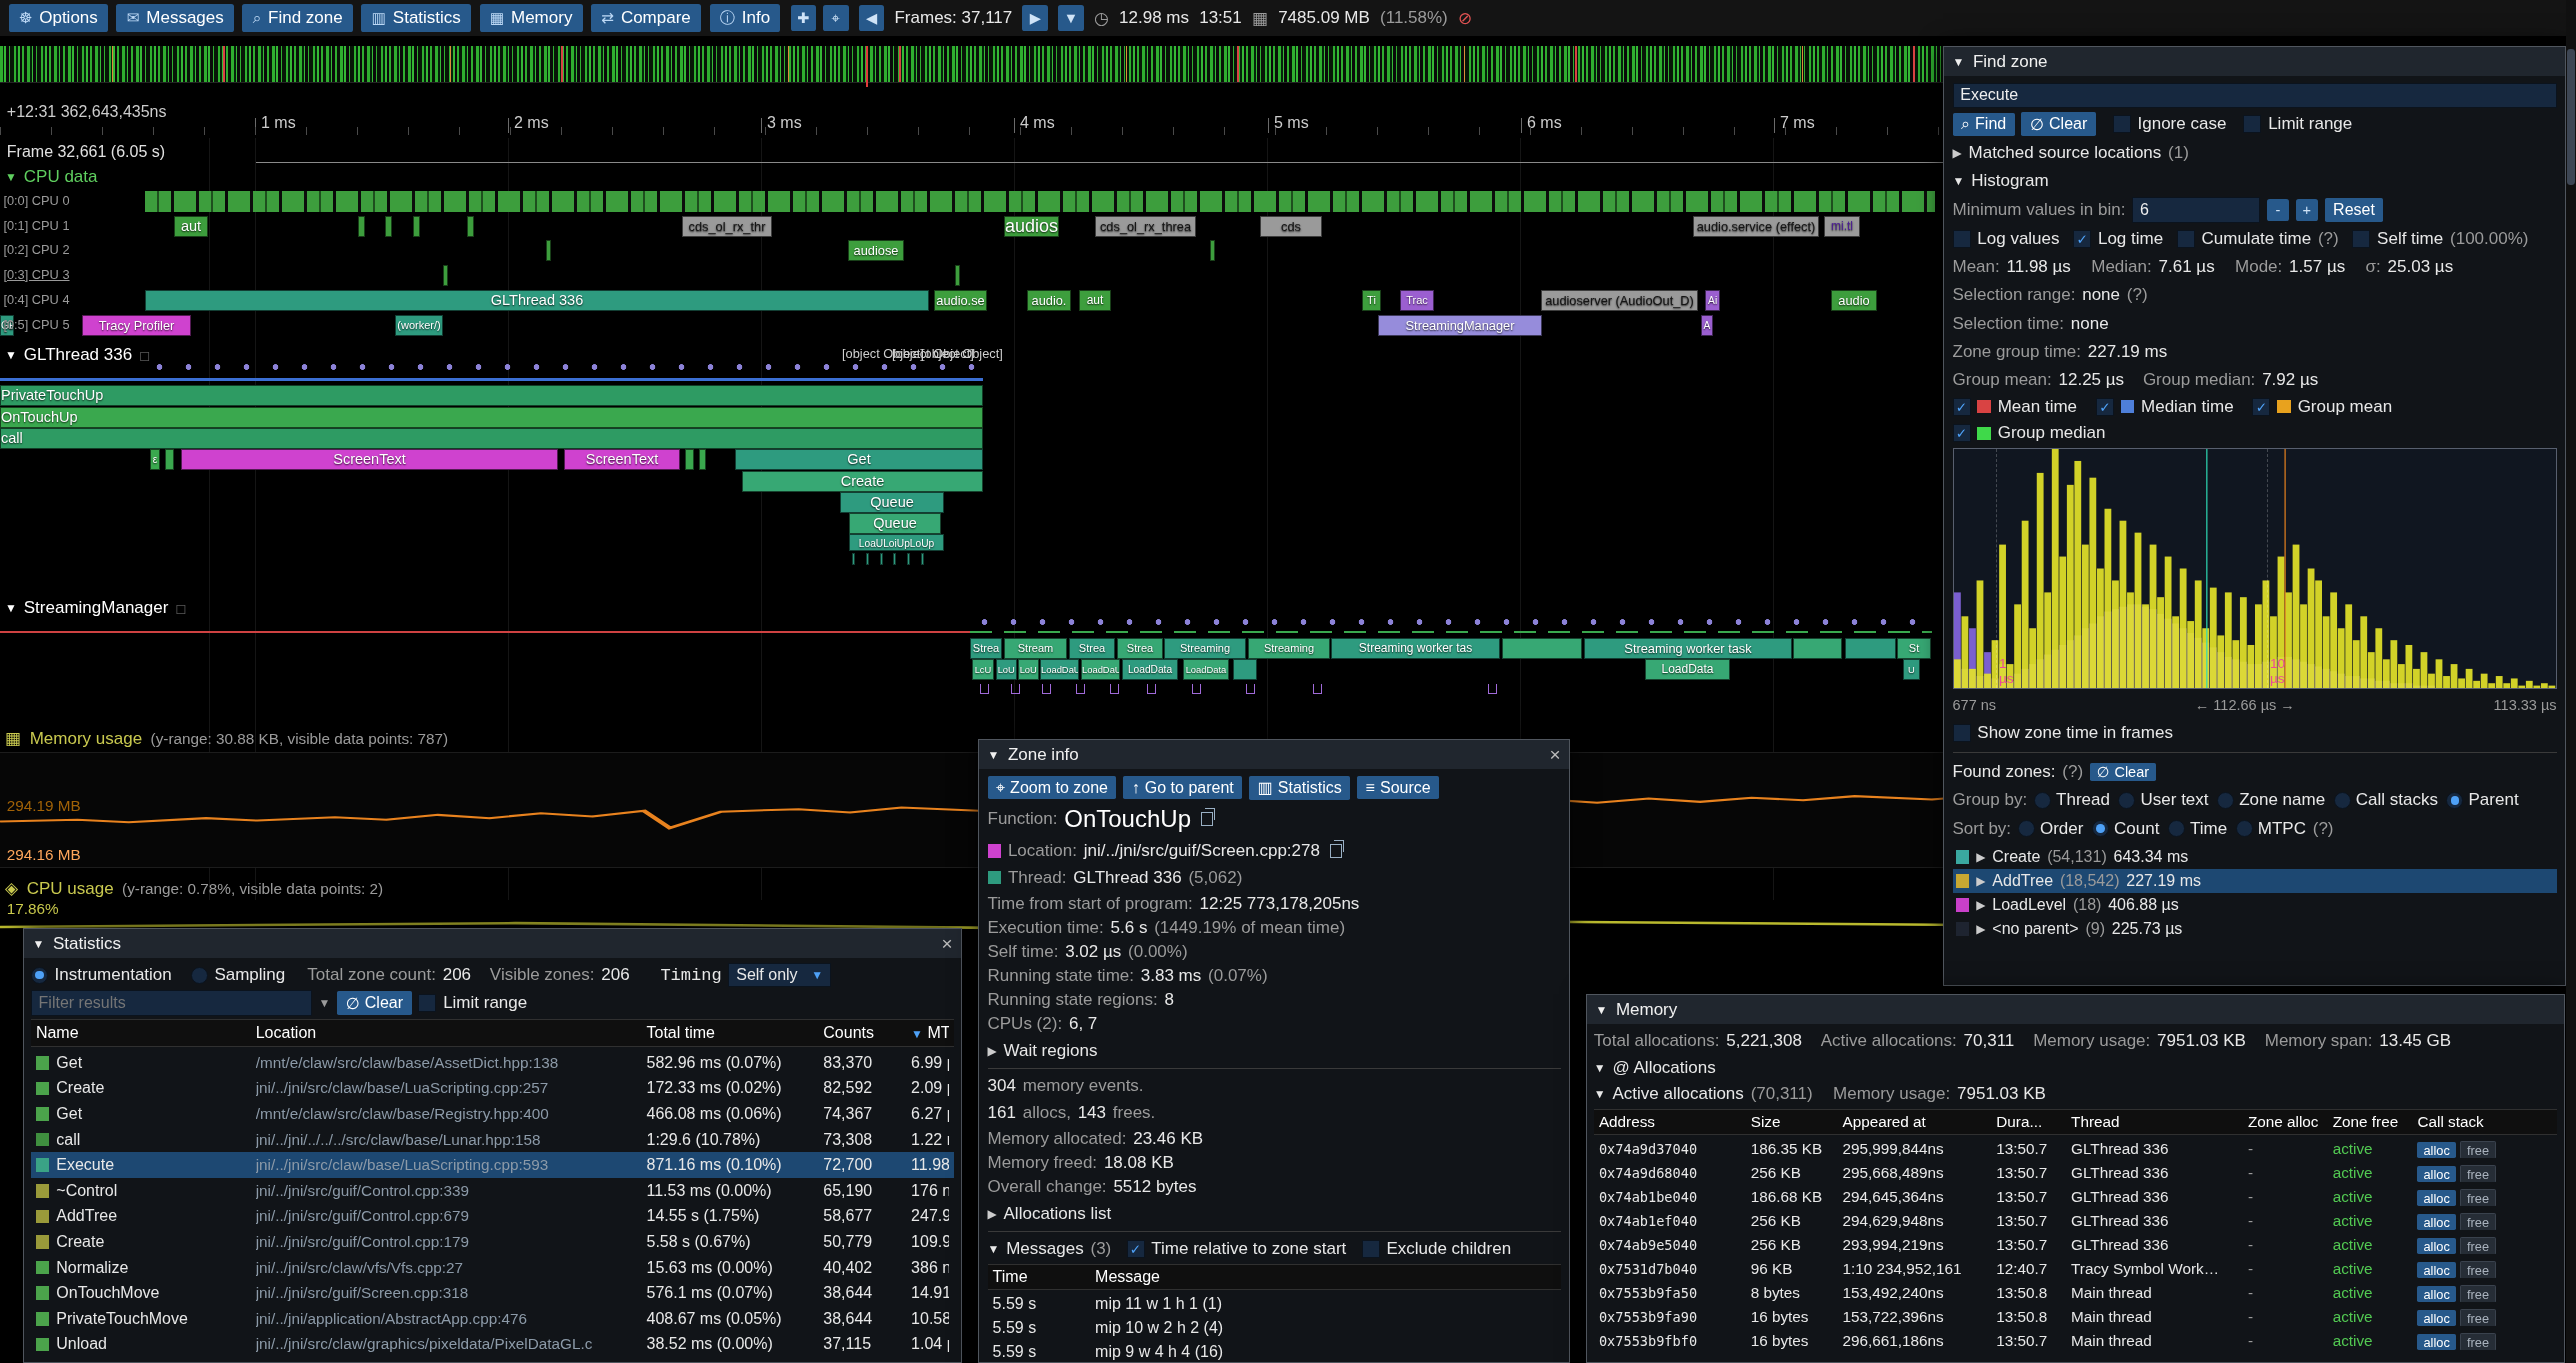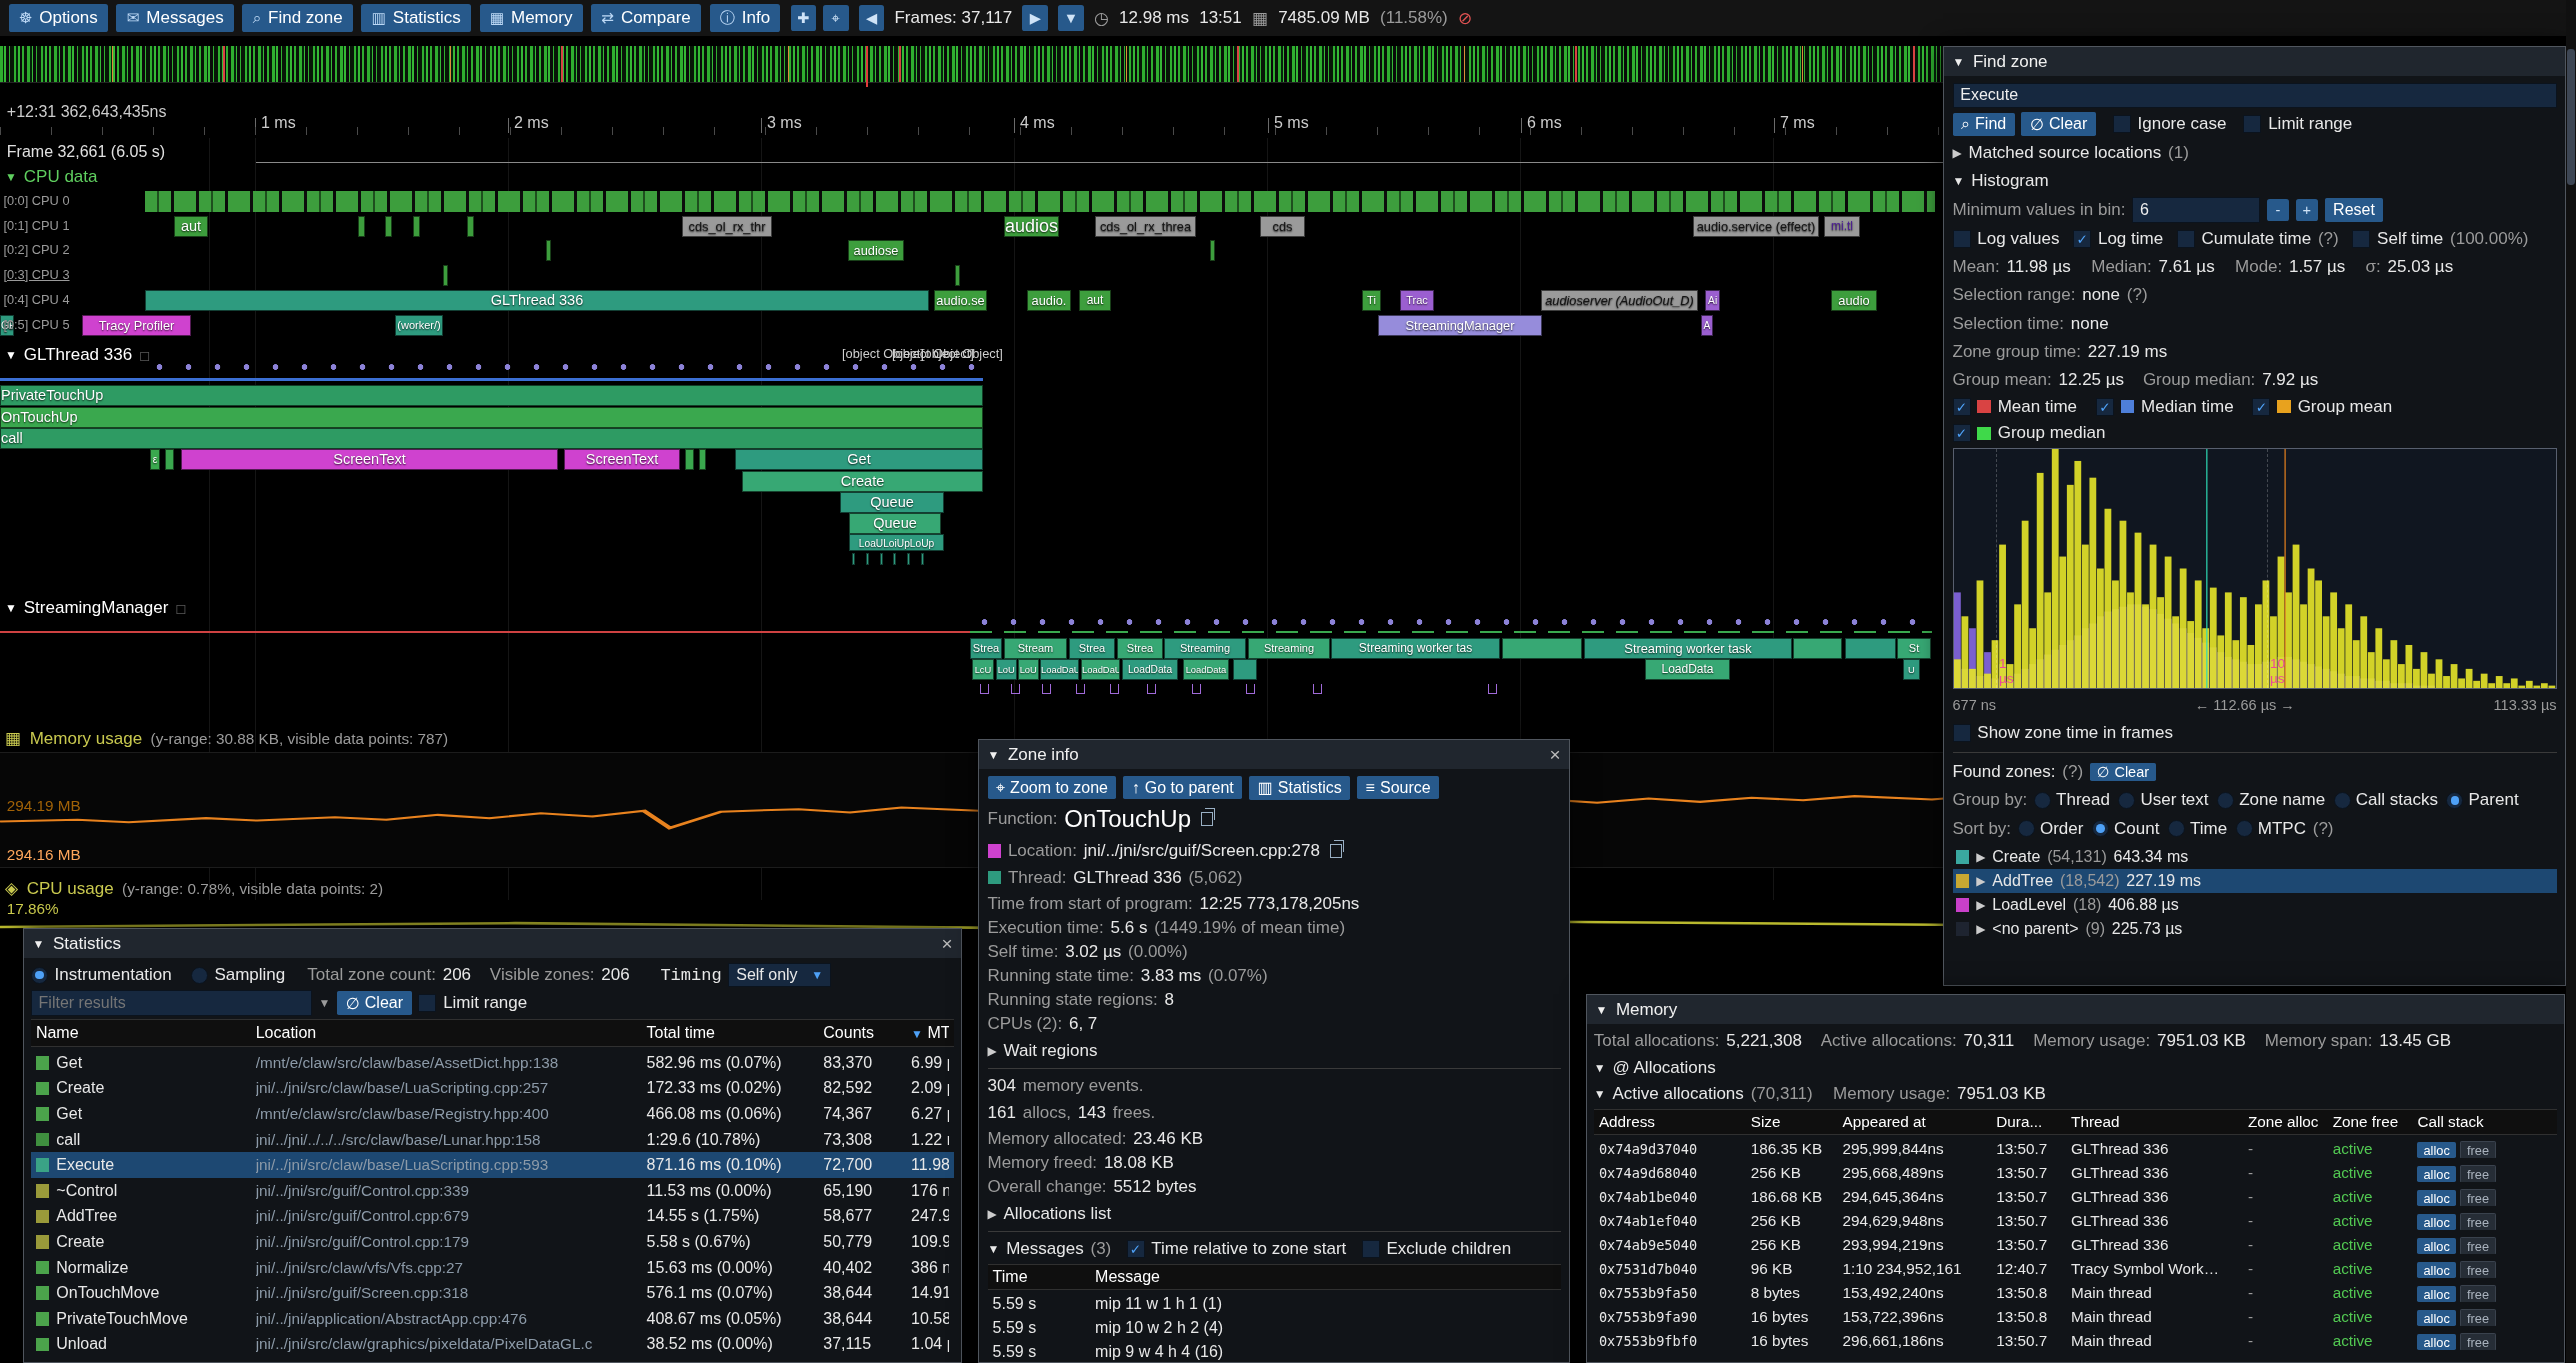--- a/index.html
+++ b/index.html
@@ -325,21 +325,21 @@
       </div>
 
       <div class="zone" style="top: 216px; left: 1004px; width: 55px; background: rgb(61, 158, 61); font-size: 18px;">
         <span>audios</span>
       </div>
 
       <div class="zone" style="top: 216px; left: 1095px; width: 101px; background: rgb(154, 154, 154); color: rgb(21, 21, 21); font-size: 12.8px;">
         <span>cds_ol_rx_threa</span>
       </div>
 
-      <div class="zone" style="top: 216px; left: 1260px; width: 45px; background: rgb(154, 154, 154); color: rgb(21, 21, 21); font-size: 12.8px;">
+      <div class="zone" style="top: 216px; left: 1260px; width: 62px; background: rgb(154, 154, 154); color: rgb(21, 21, 21); font-size: 12.8px;">
         <span>cds</span>
       </div>
 
       <div class="zone" style="top: 216px; left: 1693px; width: 126px; background: rgb(154, 154, 154); color: rgb(21, 21, 21); font-size: 12.8px;">
         <span>audio.service (effect)</span>
       </div>
 
       <div class="zone" style="top: 216px; left: 1824px; width: 36px; background: rgb(154, 154, 154); color: #4c1d95; font-size: 12px;">
         <span>mi.tl</span>
       </div>
@@ -381,21 +381,21 @@
       </div>
 
       <div class="zone" style="top: 290px; left: 1362px; width: 19px; background: rgb(61, 158, 61); font-size: 11px;">
         <span>Ti</span>
       </div>
 
       <div class="zone" style="top: 290px; left: 1400px; width: 34px; background: rgb(155, 95, 208); font-size: 11px;">
         <span>Trac</span>
       </div>
 
-      <div class="zone" style="top: 290px; left: 1541px; width: 157px; background: rgb(154, 154, 154); color: rgb(21, 21, 21); font-size: 12.8px; font-style: italic;">
+      <div class="zone" style="top: 290px; left: 1541px; width: 157px; background: rgb(154, 154, 154); color: rgb(21, 21, 21); font-size: 12.8px;">
         <span>audioserver (AudioOut_D)</span>
       </div>
 
       <div class="zone" style="top: 290px; left: 1705px; width: 15.3px; background: rgb(155, 95, 208); font-size: 10.2px;">
         <span>Ai</span>
       </div>
 
       <div class="zone" style="top: 290px; left: 1831px; width: 46px; background: rgb(61, 158, 61); font-size: 12.8px;">
         <span>audio</span>
       </div>

